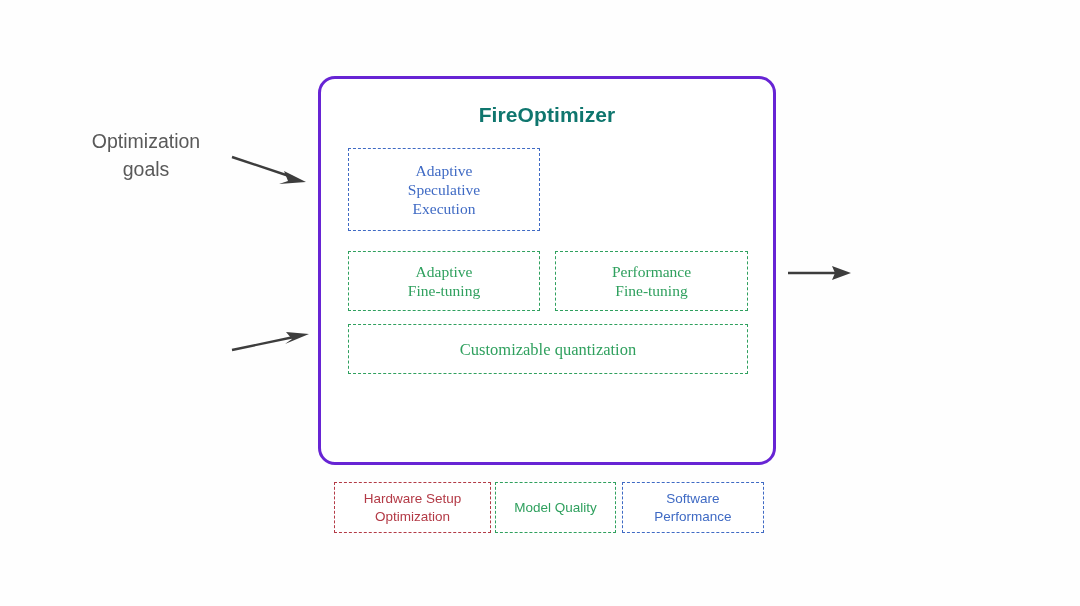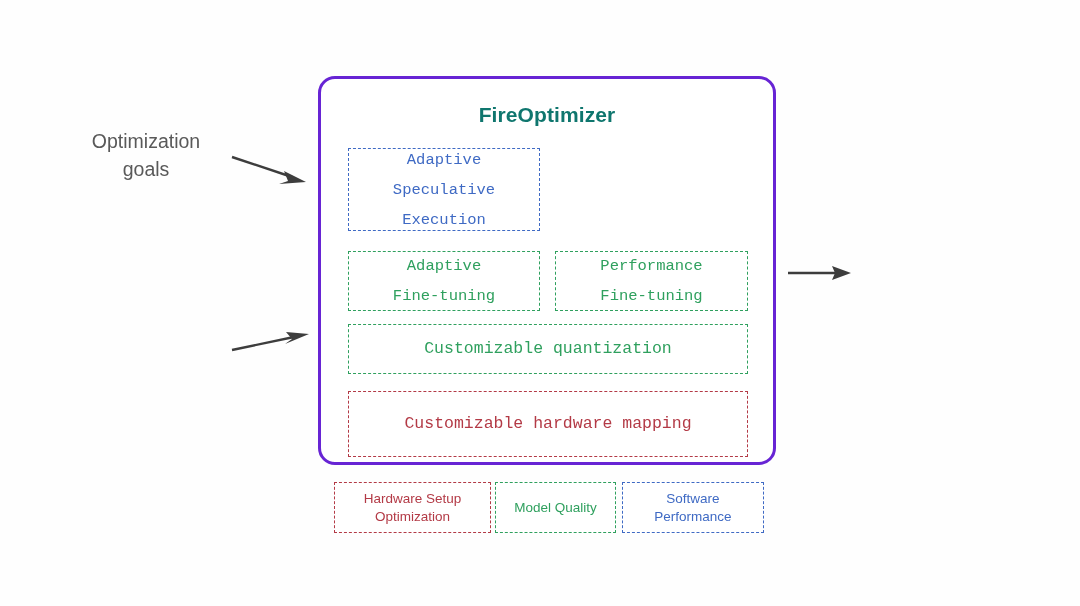--- a/index.html
+++ b/index.html
@@ -88,24 +88,24 @@
 
   
   .feature-box {
     position: absolute;
     box-sizing: border-box;
     display: flex;
     align-items: center;
     justify-content: center;
     text-align: center;
     font-size: 15.5px;
-    line-height: 30px;
+    line-height: 19px;
     background: #ffffff;
     white-space: pre-line;
-    font-family: Liberation Mono, monospace;
+    font-family: Liberation Serif, serif;
   }
   .box-blue {
     border: 1.4px dashed #3f6ac4;
     color: #3f6ac4;
   }
   .box-green {
     border: 1.4px dashed #2fa05e;
     color: #2fa05e;
   }
   .box-red {
@@ -190,21 +190,20 @@
 
 
   <div class="feature-box box-green" id="box-adaptive-fine-tuning">Adaptive
 Fine-tuning</div>
 
   <div class="feature-box box-green" id="box-personalized-fine-tuning">Performance
 Fine-tuning</div>
 
   <div class="feature-box box-green" id="box-customizable-quantization">Customizable quantization</div>
 
-  <div class="feature-box box-red" id="box-customizable-hardware-mapping">Customizable hardware mapping</div>
 
   <svg class="arrow-svg" style="left:788px; top:262px;" width="72" height="22">
     <line class="arrow-line" x1="0" y1="11" x2="48" y2="11"></line>
     <polygon class="arrow-head" points="63,11 44,4 47,11 44,18"></polygon>
   </svg>
 
 
   <div id="legend-row">
     <div class="legend-box box-red" id="legend-hardware-setup-optimization">Hardware Setup
 Optimization</div>

